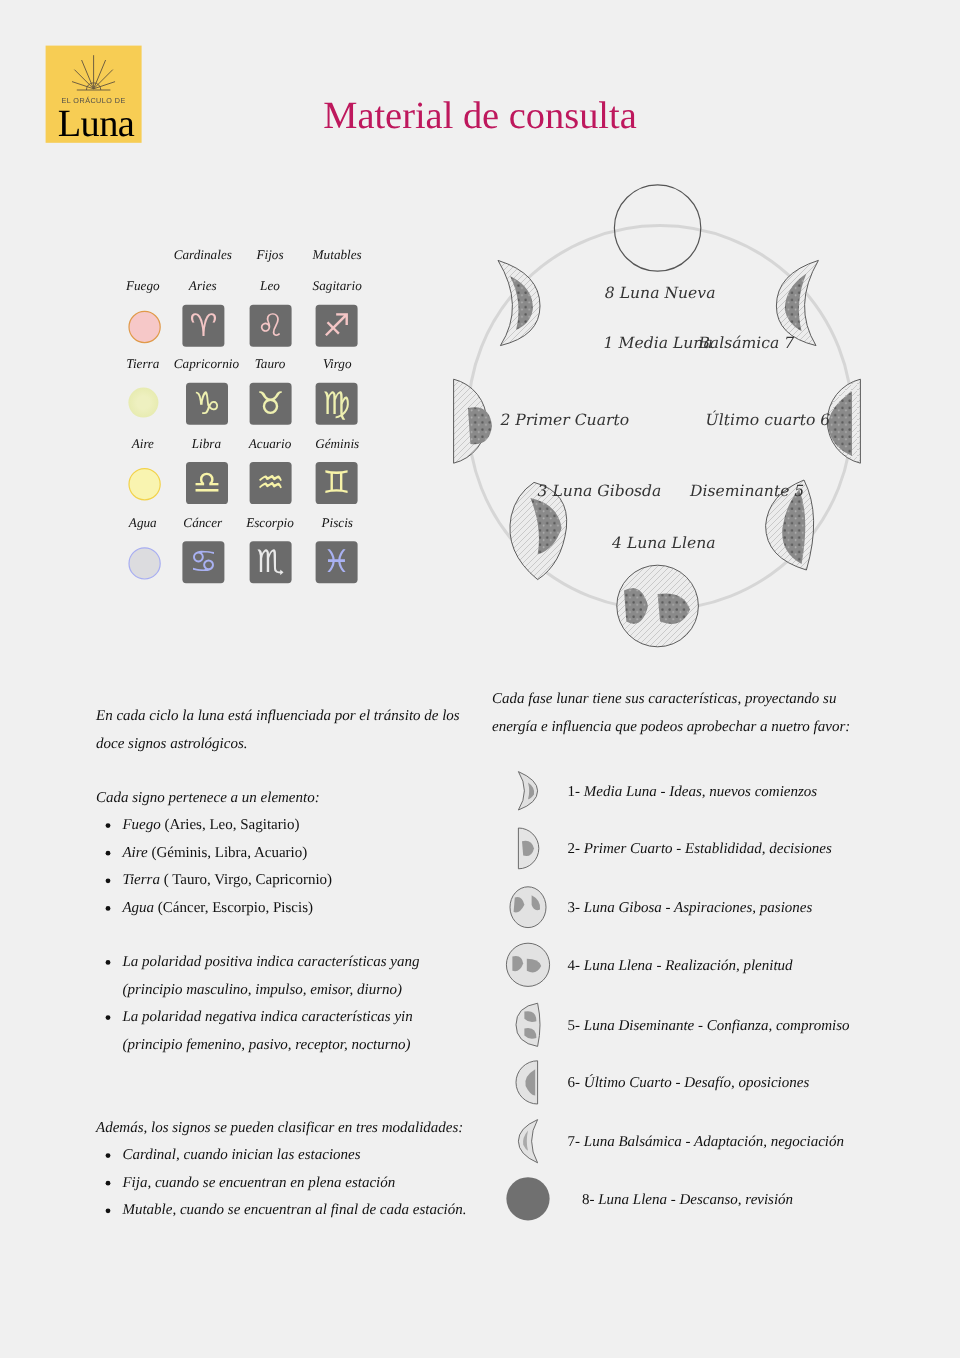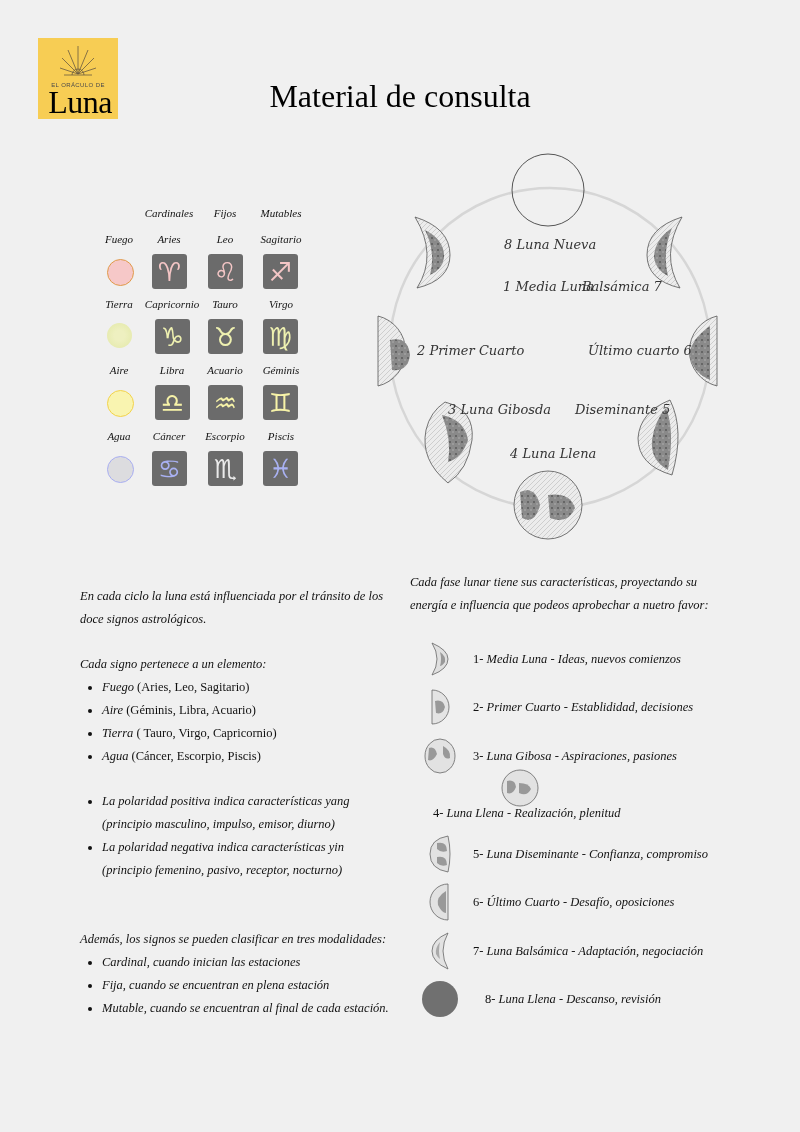--- a/index.html
+++ b/index.html
@@ -7,21 +7,21 @@
     width:800px; height:1132px; background:#f0f0f0; position:relative; overflow:hidden;
     font-family:"Liberation Serif","DejaVu Serif",serif; color:#222;
   }
   .abs { position:absolute; }
   
   #logo { left:38px; top:38px; width:80px; height:81px; background:#f7cd54; }
   #logo .brand-top { position:absolute; left:0; width:80px; top:44px; text-align:center; font-family:"Liberation Sans",sans-serif; font-size:6px; letter-spacing:0.4px; color:#4b4a4a; }
   #logo .brand-main { position:absolute; left:0; width:84px; top:46px; text-align:center; font-family:"Liberation Serif",serif; font-size:32px; color:#000000; letter-spacing:-0.5px; }
   #logo svg { position:absolute; left:22px; top:6px; }
 
-  #page-title { left:0; width:800px; top:78px; text-align:center; font-size:32px; color:#000000; }
+  #page-title { left:0; width:800px; top:78px; text-align:center; font-size:32px; color:#be185d; }
 
   
   .zlabel { position:absolute; font-style:italic; font-size:11px; color:#111; text-align:center; width:70px; }
   .zsign { position:absolute; width:35px; height:35px; background:#6b6b6b; border-radius:3px; display:flex; align-items:center; justify-content:center; font-size:26px; font-family:"DejaVu Sans",sans-serif; line-height:1; }
   .zdot { position:absolute; width:25px; height:25px; border-radius:50%; }
 
   
   #wheel svg { position:absolute; left:0; top:0; }
   .mlabel { position:absolute; font-family:"DejaVu Serif",serif; font-style:italic; font-size:13px; color:#333; white-space:nowrap; }
 
@@ -216,21 +216,21 @@
 <div class="phase-row" style="top:738px;">
   <div class="ico">
     <svg width="34" height="36" viewBox="0 0 34 36">
         <ellipse cx="17" cy="18" rx="15" ry="17" fill="#e2e2e2" stroke="#666" stroke-width="0.8"></ellipse>
         <path d="M6 10 Q12 8 14 16 Q10 24 5 22 Z" fill="#999"></path>
         <path d="M20 8 Q28 12 27 20 Q22 22 20 16 Z" fill="#999"></path>
       </svg>
   </div>
   <div class="txt"><span>3-</span> <span class="name">Luna Gibosa</span><span class="name"> - Aspiraciones, pasiones</span></div>
 </div>
-<div class="phase-row" style="top:770px;flex-direction:column;">
+<div class="phase-row" style="top:786px;">
   <div class="ico">
     <svg width="38" height="38" viewBox="0 0 38 38">
         <circle cx="19" cy="19" r="18" fill="#e2e2e2" stroke="#666" stroke-width="0.8"></circle>
         <path d="M6 12 Q14 10 15 18 Q12 26 6 24 Z" fill="#999"></path>
         <path d="M18 14 Q28 14 30 20 Q26 28 18 24 Z" fill="#999"></path>
       </svg>
   </div>
   <div class="txt"><span>4-</span> <span class="name">Luna Llena</span><span class="name"> - Realización, plenitud</span></div>
 </div>
 <div class="phase-row" style="top:836px;">

